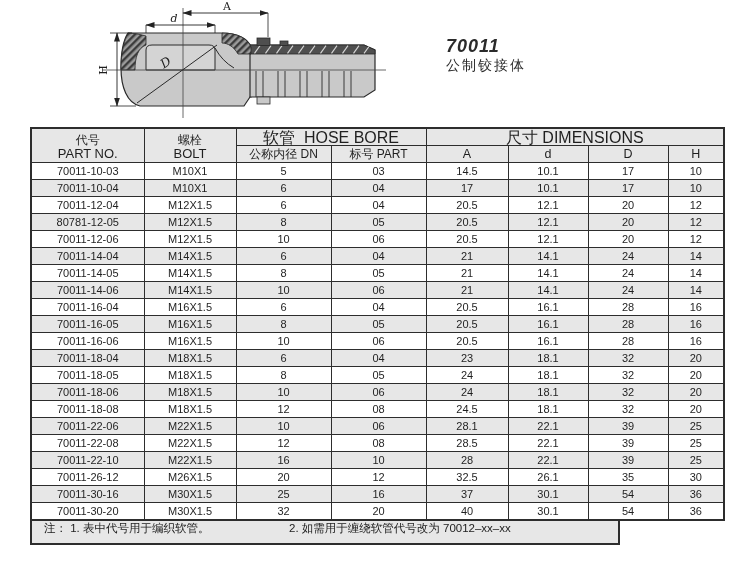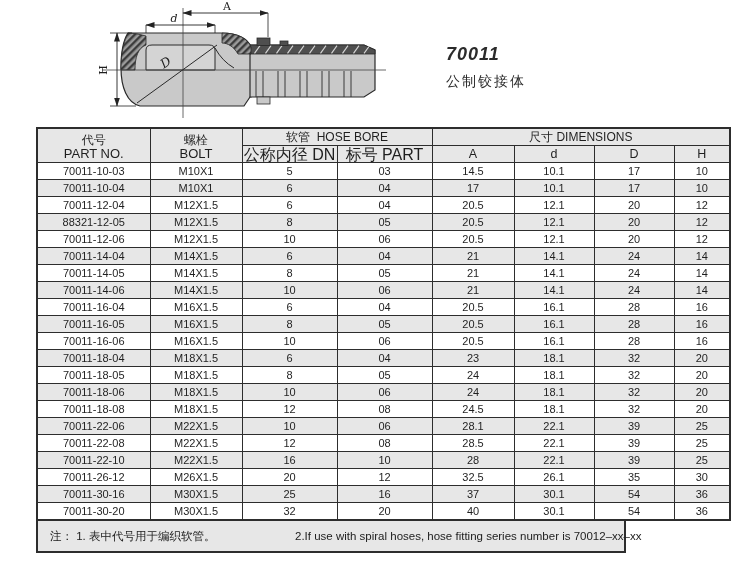--- a/index.html
+++ b/index.html
@@ -2,42 +2,42 @@
 <html style="--border: #2d2d2d; --header-bg: #e7e7e7; --shaded-row: #e7e7e7; --notes-bg: #e7e7e7; --drawing-body: #c9c9c9; --drawing-section: #4f4f4f;"><head>
 <meta charset="utf-8">
 <style>
   html,body{margin:0;padding:0;}
   body{
     width:752px;height:580px;position:relative;overflow:hidden;
     background:#ffffff;color:#1f1f1f;
     font-family:"Liberation Sans","DejaVu Sans",sans-serif;
   }
   .drawing{position:absolute;left:88px;top:2px;width:310px;height:120px;}
-  .titleblock{position:absolute;left:446px;top:44px;}
+  .titleblock{position:absolute;left:446px;top:36px;}
   .series-number{font-size:18px;font-weight:bold;font-style:italic;letter-spacing:1px;color:#2b2b2b;}
-  .series-name{font-size:14px;margin-top:8px;letter-spacing:2px;color:#2b2b2b;}
-
-  .table-wrap{position:absolute;left:36px;top:127px;width:590px;}
+  .series-name{font-size:14px;letter-spacing:2px;color:#2b2b2b;}
+
+  .table-wrap{position:absolute;left:30px;top:127px;width:590px;}
   table{border-collapse:collapse;width:100%;table-layout:fixed;}
   table,td,th{border:1px solid var(--border,#2d2d2d);}
   table{border-width:2px;}
   th{background:var(--header-bg,#e7e7e7);font-weight:normal;padding:0;}
   td{padding:0;text-align:center;font-size:11px;height:16px;line-height:16px;background:#ffffff;}
   tr.shaded td{background:var(--shaded-row,#e7e7e7);}
   th{height:16px;line-height:15px;text-align:center;}
   th .cn{display:block;font-size:12px;line-height:14px;padding-top:2px;}
   th .en{display:block;font-size:13px;line-height:13px;}
-  th.group{font-size:12px;white-space:pre;}
-  th.sub{font-size:16px;white-space:pre;}
+  th.group{font-size:16px;white-space:pre;}
+  th.sub{font-size:12px;white-space:pre;}
   th.dim{font-size:12.5px;}
 
   .notes{
     border:2px solid var(--border,#2d2d2d);border-top:none;
     background:var(--notes-bg,#e7e7e7);
-    padding:8px 10px 7px 12px;
+    padding:0 10px 7px 12px;
     display:grid;grid-template-columns:245px 1fr;grid-row-gap:1px;
     font-size:11.5px;line-height:15px;color:#222;
   }
   .notes span{white-space:pre;}
   svg text{fill:#1f1f1f;}
 </style>
 </head>
 <body>
 
 <div class="drawing">
@@ -182,21 +182,21 @@
         <td>70011-12-04</td>
         <td>M12X1.5</td>
         <td>6</td>
         <td>04</td>
         <td>20.5</td>
         <td>12.1</td>
         <td>20</td>
         <td>12</td>
       </tr>
         <tr style="" class="shaded">
-        <td>88321-12-05</td>
+        <td>80781-12-05</td>
         <td>M12X1.5</td>
         <td>8</td>
         <td>05</td>
         <td>20.5</td>
         <td>12.1</td>
         <td>20</td>
         <td>12</td>
       </tr>
         <tr style="">
         <td>70011-12-06</td>
@@ -366,15 +366,15 @@
         <td>40</td>
         <td>30.1</td>
         <td>54</td>
         <td>36</td>
       </tr>
       </tbody>
   </table>
 
   <div class="notes">
     <span>注： 1. 表中代号用于编织软管。</span>
-    <span>2.If use with spiral hoses, hose fitting series number is 70012–xx–xx</span>
+    <span>2. 如需用于缠绕软管代号改为 70012–xx–xx</span>
   </div>
 </div>
 
 </body></html>

